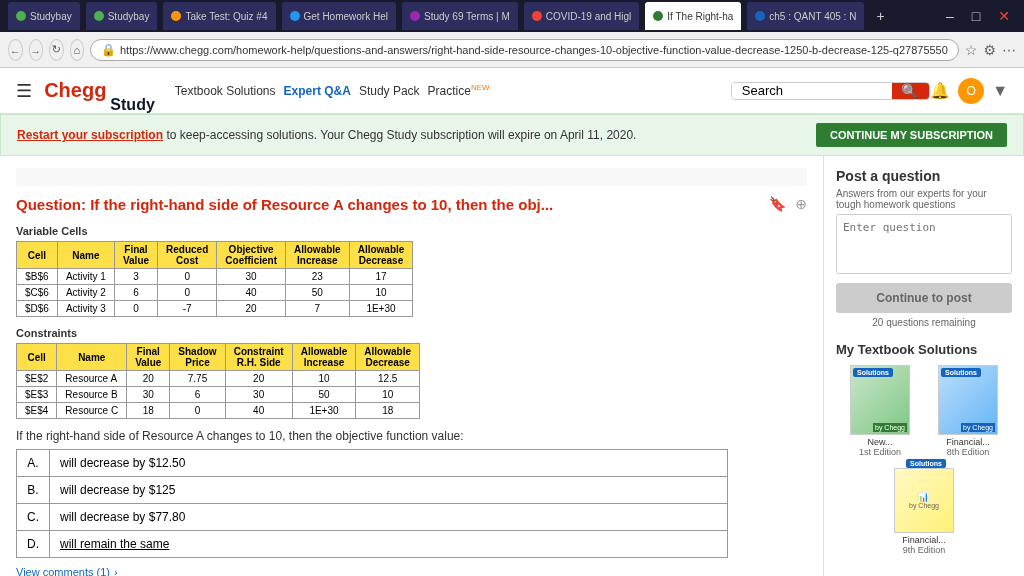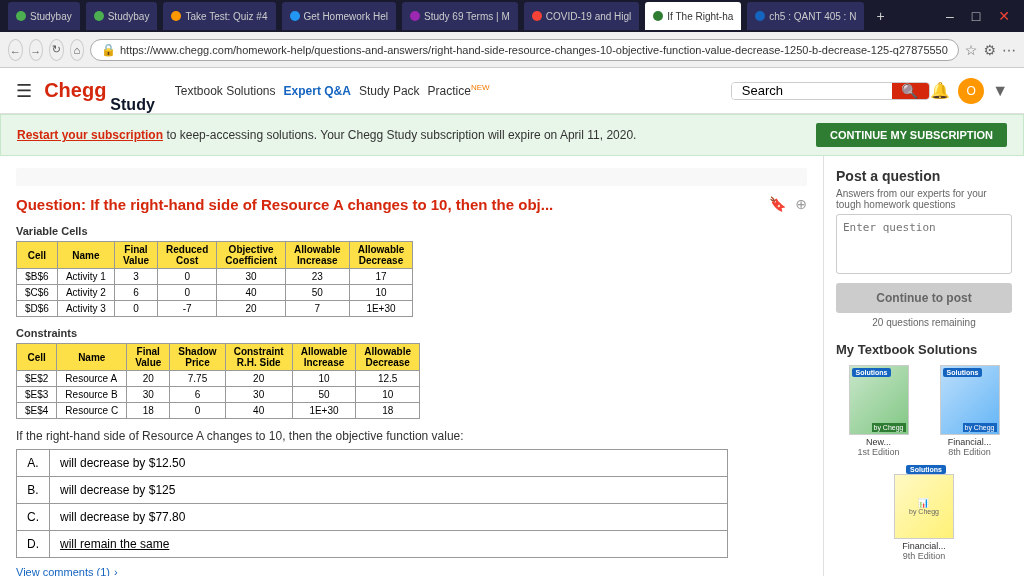--- a/index.html
+++ b/index.html
@@ -73,21 +73,21 @@
 
     
     .right-sidebar { width: 200px; padding: 12px; overflow-y: auto; }
     .post-question-title { font-size: 14px; font-weight: bold; color: #333; margin-bottom: 4px; }
     .post-question-sub { font-size: 10px; color: #666; margin-bottom: 4px; }
     .question-textarea { width: 100%; height: 60px; border: 1px solid #ccc; border-radius: 3px; padding: 6px; font-size: 11px; color: #aaa; resize: none; }
     .continue-btn { background: #ccc; color: #666; border: none; width: 100%; padding: 8px; font-size: 12px; font-weight: bold; cursor: pointer; border-radius: 3px; margin-top: 6px; }
     .questions-remaining { font-size: 10px; color: #666; text-align: center; margin-top: 4px; }
 
     .my-textbook-title { font-size: 13px; font-weight: bold; color: #333; margin: 14px 0 8px; }
-    .textbook-grid { display: grid; grid-template-columns: 1fr 1fr; gap: 6px; }
+    .textbook-grid { display: grid; grid-template-columns: 1fr 1fr; }
     .textbook-card { display: flex; flex-direction: column; align-items: center; }
     .textbook-img { width: 60px; height: 70px; background: #e0e0e0; border: 1px solid #ccc; display: flex; align-items: center; justify-content: center; font-size: 8px; color: #666; position: relative; overflow: hidden; }
     .solutions-badge { position: absolute; top: 2px; left: 2px; background: #1565c0; color: #fff; font-size: 7px; padding: 1px 4px; border-radius: 2px; font-weight: bold; }
     .textbook-info { font-size: 9px; color: #333; text-align: center; margin-top: 2px; }
     .edition-text { font-size: 9px; color: #666; }
 
     .textbook-card-full { display: flex; flex-direction: column; align-items: center; grid-column: span 2; }
     .textbook-img-full { width: 60px; height: 65px; background: #e0e0e0; border: 1px solid #ccc; display: flex; align-items: center; justify-content: center; position: relative; overflow: hidden; }
 
     

